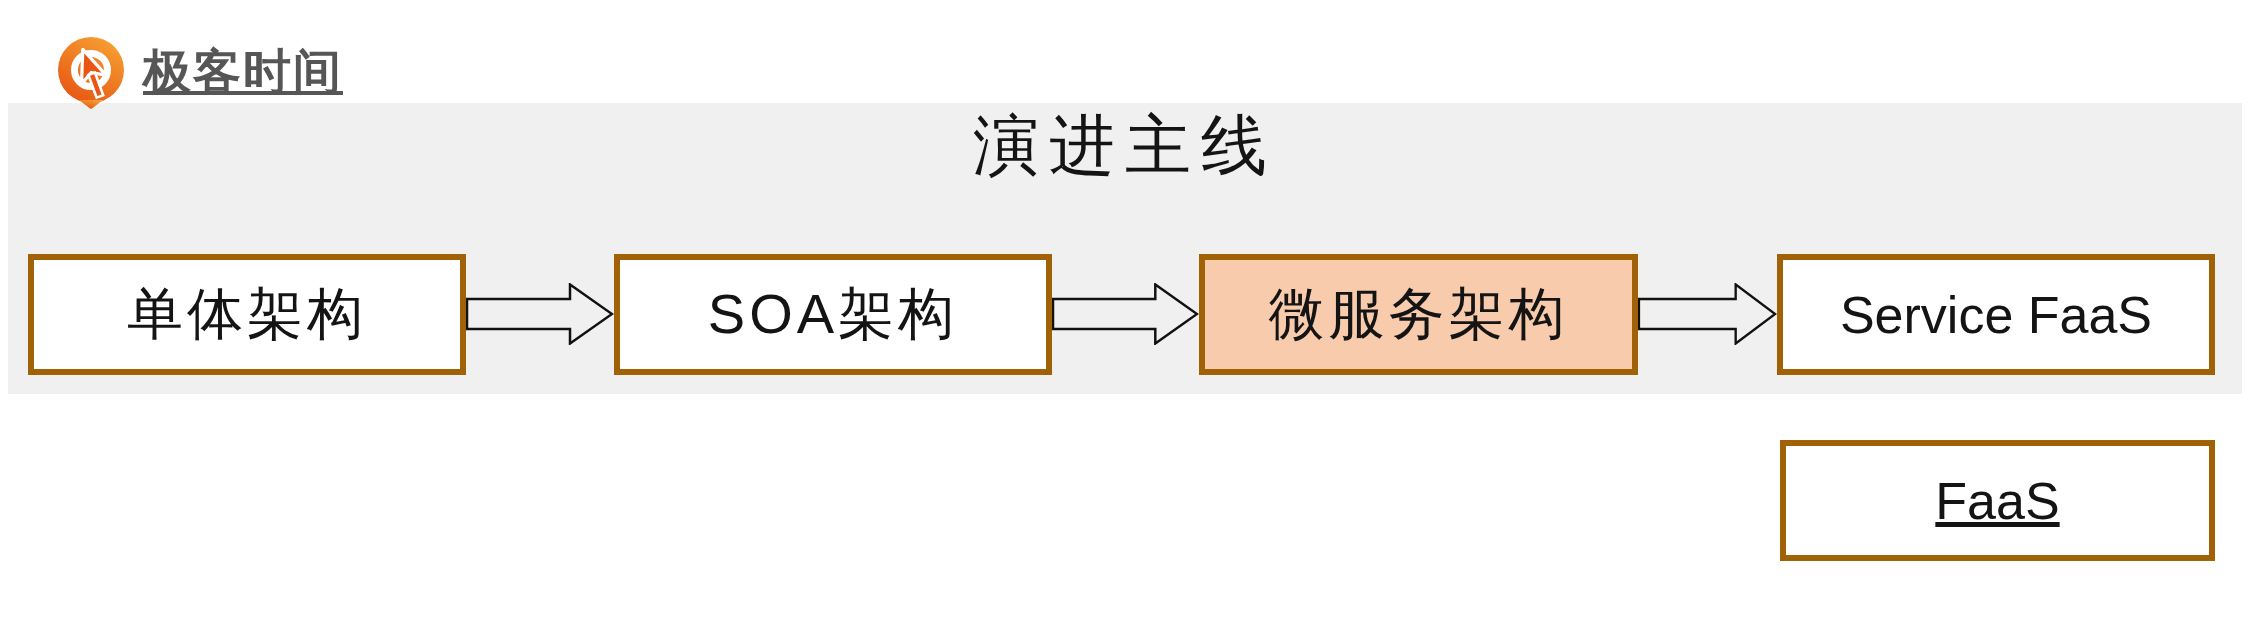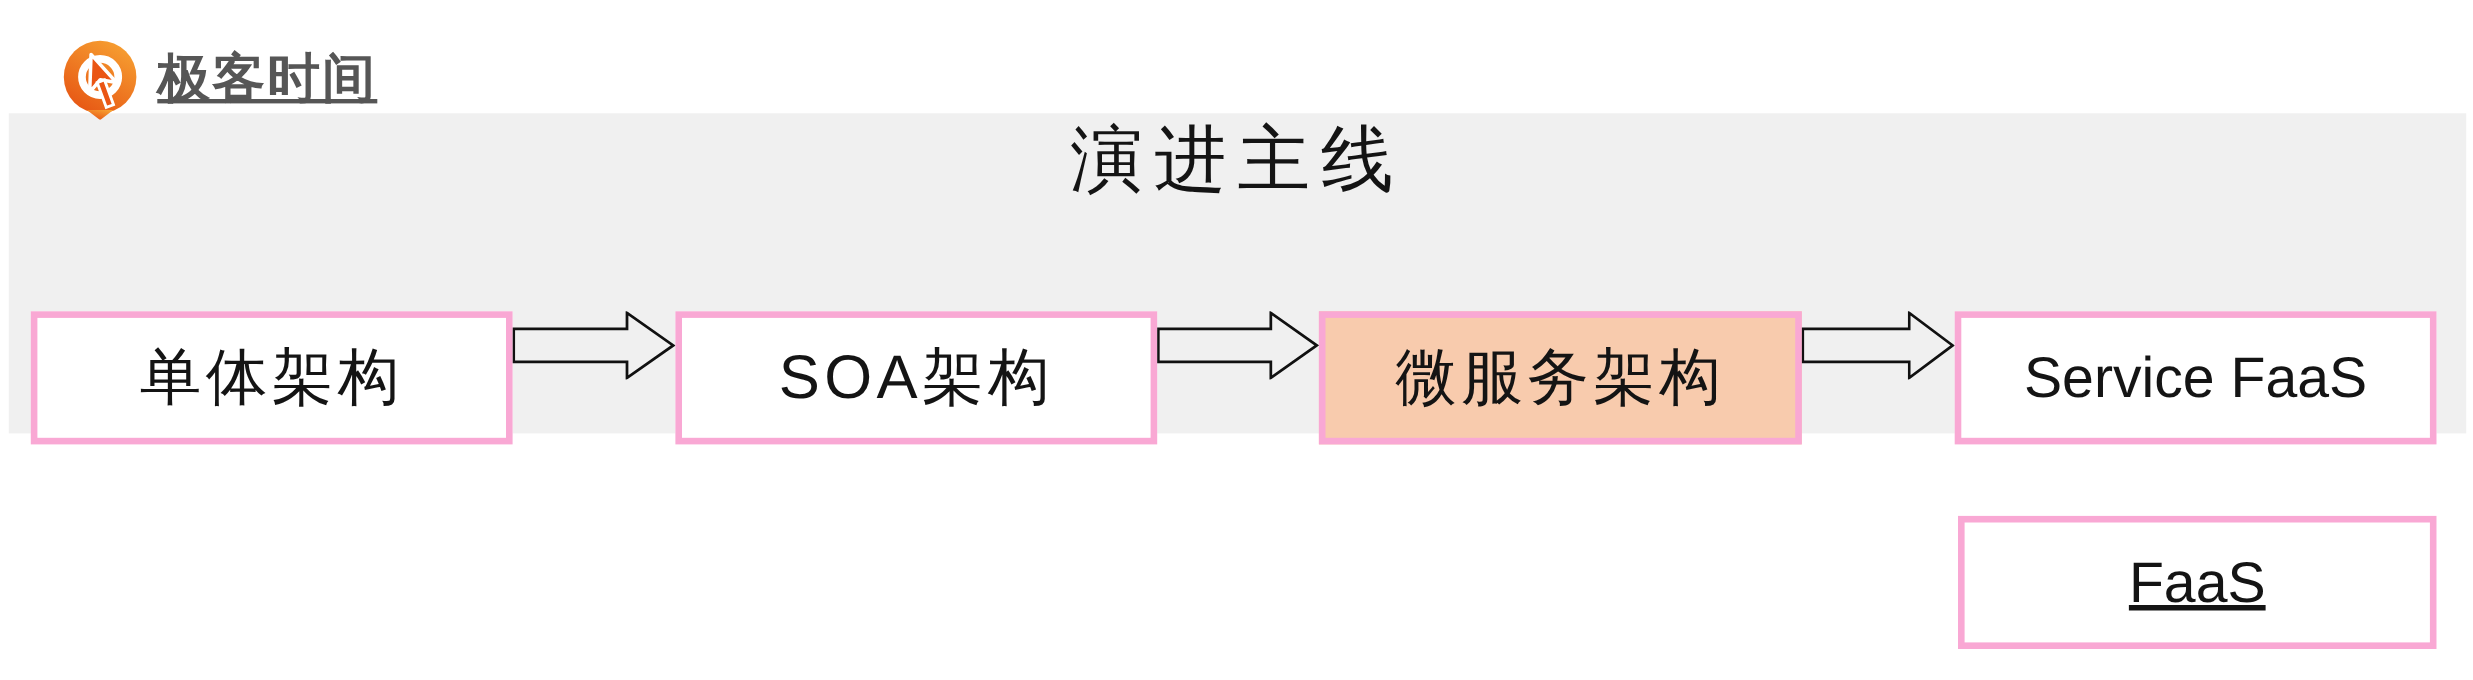--- a/index.html
+++ b/index.html
@@ -22,23 +22,23 @@
   }
   .title{
     position:absolute;left:8px;top:106px;width:2234px;
     text-align:center;
     font-family:"Liberation Serif","DejaVu Serif",serif;
     font-size:66px;color:#141414;letter-spacing:10px;line-height:1.2;
     white-space:nowrap;
   }
   .node{
     position:absolute;top:254px;height:121px;width:438px;
-    box-sizing:border-box;border:6px solid #f9a8d4;background:#ffffff;
+    box-sizing:border-box;border:6px solid #a16207;background:#ffffff;
     display:flex;align-items:center;justify-content:center;
-    font-size:56px;color:#141414;letter-spacing:4px;white-space:nowrap;margin-top:29px;
+    font-size:56px;color:#141414;letter-spacing:4px;white-space:nowrap;
   }
   .node.latin{font-size:52px;letter-spacing:0;}
   .node.highlight{background:#F8CBAD;font-family:Liberation Serif, serif;}
   .node.faas{top:440px;left:1780px;width:435px;text-decoration:underline;}
   .arrow{position:absolute;top:283px;height:62px;}
   .arrow svg{display:block;width:100%;height:100%;}
 </style>
 </head>
 <body>
 

